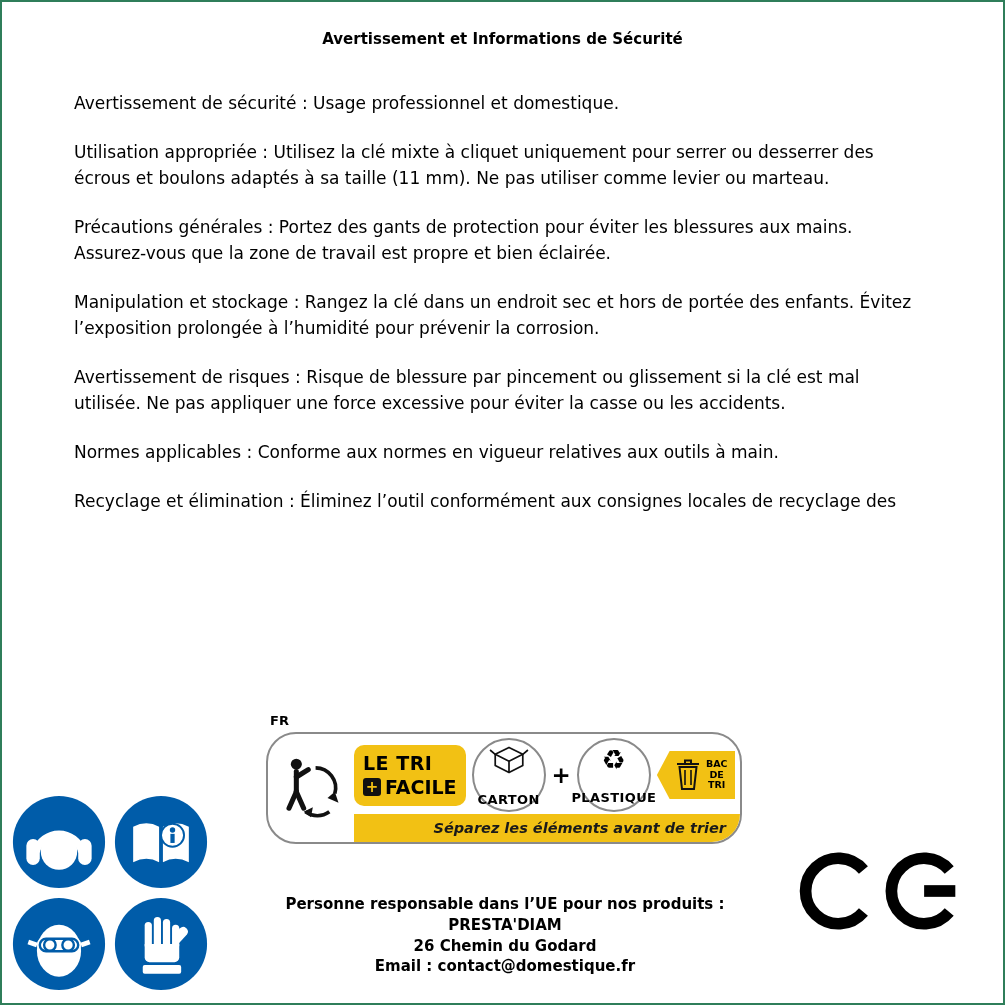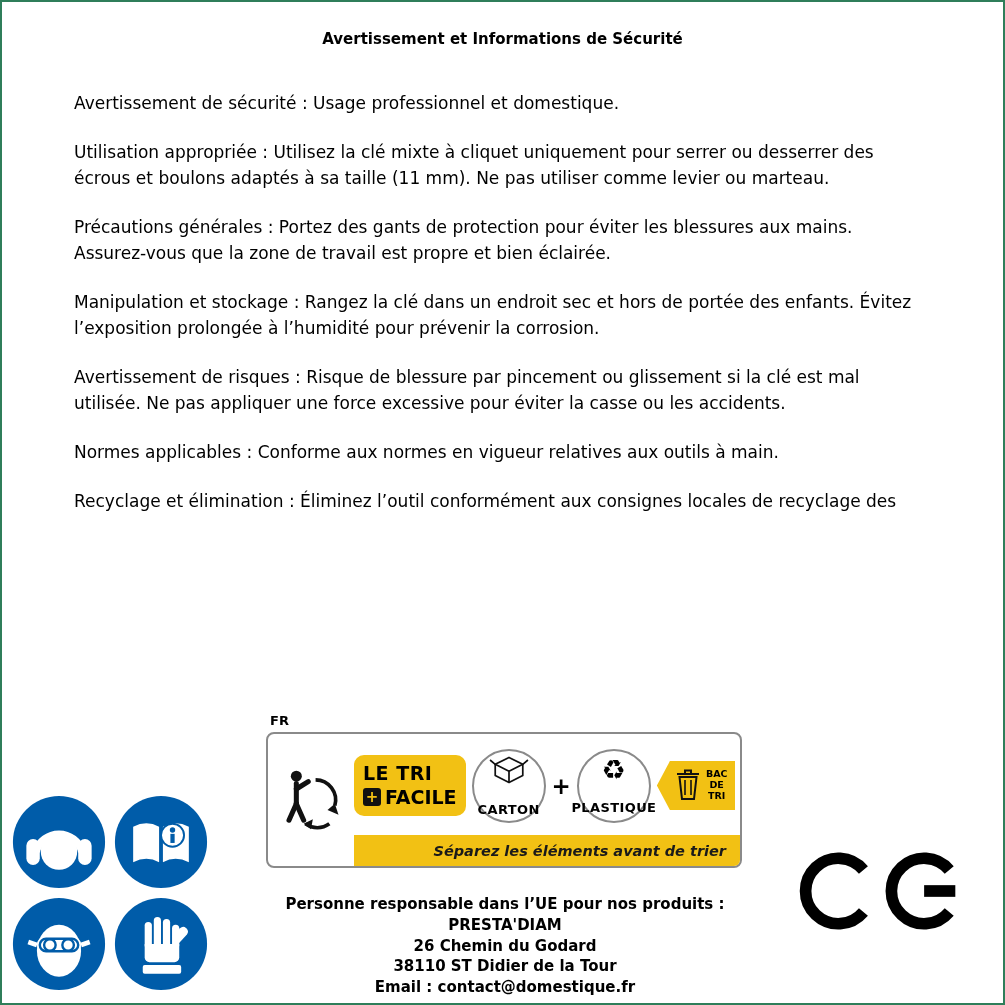--- a/index.html
+++ b/index.html
@@ -28,22 +28,22 @@
   .safety-icons{
     position:absolute; left:9px; top:792px;
     display:grid; grid-template-columns:repeat(2,96px); grid-gap:6px;
   }
   .safety-icon{ width:96px; height:96px; }
   .safety-icon svg{ display:block; width:100%; height:100%; }
 
   
   .fr-label{ position:absolute; left:268px; top:711px; font-size:13px; font-weight:bold; }
   .infotri{
-    position:absolute; left:264px; top:730px; width:476px; height:136px;
-    border:2px solid var(--gray); border-radius:8px; background:#fff;
+    position:absolute; left:264px; top:730px; width:476px; height:112px;
+    border:2px solid var(--gray); border-radius:30px; background:#fff;
     display:flex; overflow:hidden;
   }
   .triman-cell{ width:86px; display:flex; align-items:center; justify-content:center; }
   .triman-cell svg{ width:66px; height:66px; }
   .infotri-right{ flex:1; display:flex; flex-direction:column; min-width:0; }
   .infotri-row{ flex:1; display:flex; align-items:center; gap:6px; padding:4px 8px 2px 0; }
   .letri-box{ background:var(--yellow); border-radius:10px; padding:7px 9px 8px; flex:0 0 auto; }
   .letri-line1{ font-size:19px; font-weight:800; letter-spacing:.5px; white-space:nowrap; }
   .letri-line2{ display:flex; align-items:center; gap:4px; font-size:19px; font-weight:800; margin-top:2px; white-space:nowrap; }
   .plus-square{
@@ -227,21 +227,20 @@
         </div>
       </div>
       <div class="tagline">Séparez les éléments avant de trier</div>
     </div>
   </div>
 
   <div class="responsible">
     <div>Personne responsable dans l’UE pour nos produits :</div>
     <div>PRESTA'DIAM</div>
     <div>26 Chemin du Godard</div>
-    <div>38110 ST Didier de la Tour</div>
     <div>Email : contact@domestique.fr</div>
   </div>
 
   <div class="ce-mark" aria-label="CE">
     <svg width="166" height="78" viewBox="0 0 212 100">
       <g fill="none" stroke="#000" stroke-width="15">
         <path d="M 82.2 23 A 42 42 0 1 0 82.2 77"></path>
         <path d="M 192.2 23 A 42 42 0 1 0 192.2 77"></path>
         <path d="M 160 50 H 200"></path>
       </g>

